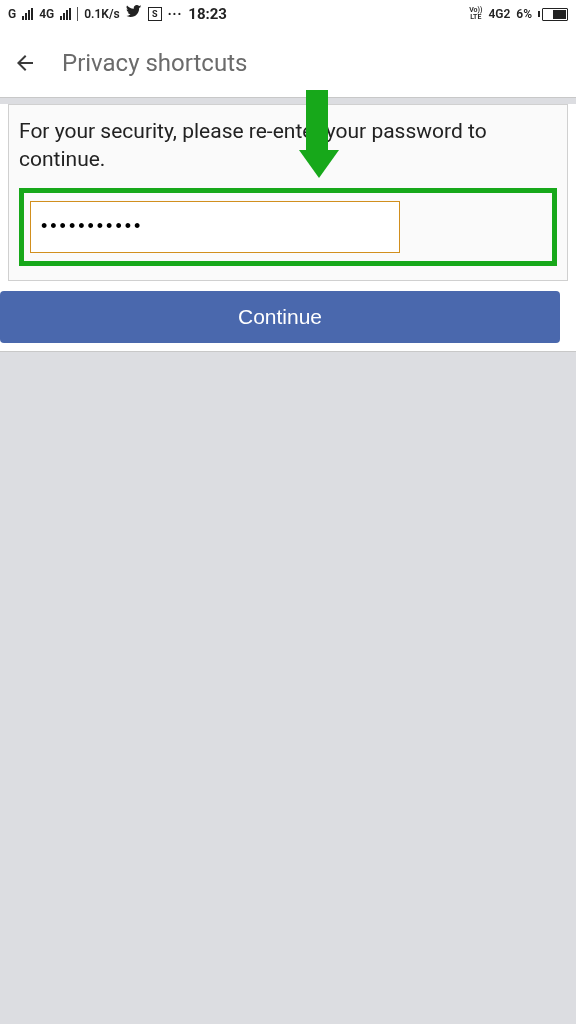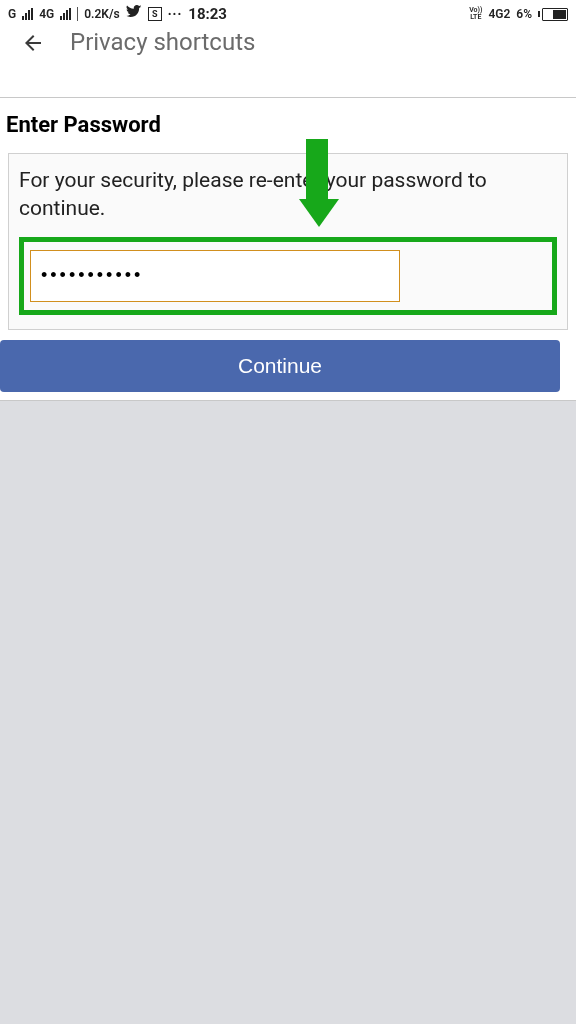--- a/index.html
+++ b/index.html
@@ -37,21 +37,22 @@
     .time { font-size: 15px; font-weight: 700; text-align: center; }
     .volte { font-size: 7px; line-height: 7px; text-align: center; }
     .battery { display: inline-flex; align-items: center; gap: 2px; }
     .bat-shell { width: 26px; height: 13px; border: 1.5px solid #222; border-radius: 1px; position: relative; }
     .bat-fill { position: absolute; right: 1px; top: 1px; bottom: 1px; width: 53%; background: #222; }
     .bat-tip { width: 2px; height: 6px; background: #222; }
     .nav-bar {
       height: 70px;
       background: #fff;
       display: flex;
-      padding: 0 18px;
+      align-items: center;
+      padding: 0 10px;
       gap: 22px;
       border-bottom: 1px solid #c8c8c8;
     }
     .back-arrow { width: 30px; height: 30px; display: flex; align-items: center; justify-content: center; cursor: pointer; }
     .back-arrow svg { width: 28px; height: 24px; fill: #3a3a3a; }
     .nav-title { font-size: 24px; color: #6b6b6b; font-weight: 400; }
     .content {
       background: #fff;
       border-bottom: 1px solid #c8c8c8;
     }
@@ -146,21 +147,21 @@
         <span class="sb4"></span>
       </span>
     <span>4G</span>
     <span class="signal-bars">
         <span class="sb1"></span>
         <span class="sb2"></span>
         <span class="sb3"></span>
         <span class="sb4"></span>
       </span>
     <span class="divider-vert"></span>
-    <span>0.2K/s</span>
+    <span>0.1K/s</span>
     <span class="twitter-icon">
       <svg viewBox="0 0 24 24">
           <path d="M23 3a10.9 10.9 0 01-3.14 1.53A4.48 4.48 0 0022.4.36a9 9 0 01-2.85 1.09A4.48 4.48 0 0016.1 0c-2.5 0-4.5 2.02-4.5 4.5 0 .35.04.7.12 1.03A12.8 12.8 0 011.54.83 4.48 4.48 0 003 6.85a4.42 4.42 0 01-2.04-.56v.06c0 2.18 1.55 4 3.6 4.42a4.5 4.5 0 01-2.03.08 4.5 4.5 0 004.2 3.13A9 9 0 010 16.3 12.73 12.73 0 006.9 18c8.28 0 12.8-6.86 12.8-12.8 0-.2 0-.39-.01-.58A9.15 9.15 0 0023 3z"></path>
         </svg>
     </span>
     <span class="boxed-s">S</span>
     <span class="dots">···</span>
     <span class="time">18:23</span>
   </div>
   <div class="status-right">
@@ -182,21 +183,20 @@
 <div class="nav-bar">
   <div class="back-arrow">
     <svg viewBox="0 0 24 24">
         <path d="M20 11H7.83l5.59-5.59L12 4l-8 8 8 8 1.41-1.41L7.83 13H20v-2z"></path>
       </svg>
   </div>
   <div class="nav-title">Privacy shortcuts</div>
 </div>
 
 <div class="content">
-  <div class="section-title">Enter Password</div>
 
   <div class="form-box">
     <div class="arrow-down">
       <div class="arrow-stem"></div>
       <div class="arrow-head"></div>
     </div>
     <div class="instruction">For your security, please re-enter your password to continue.</div>
     <div class="highlight-box">
       <input type="text" class="password-input" value="•••••••••••" style="">
     </div>

